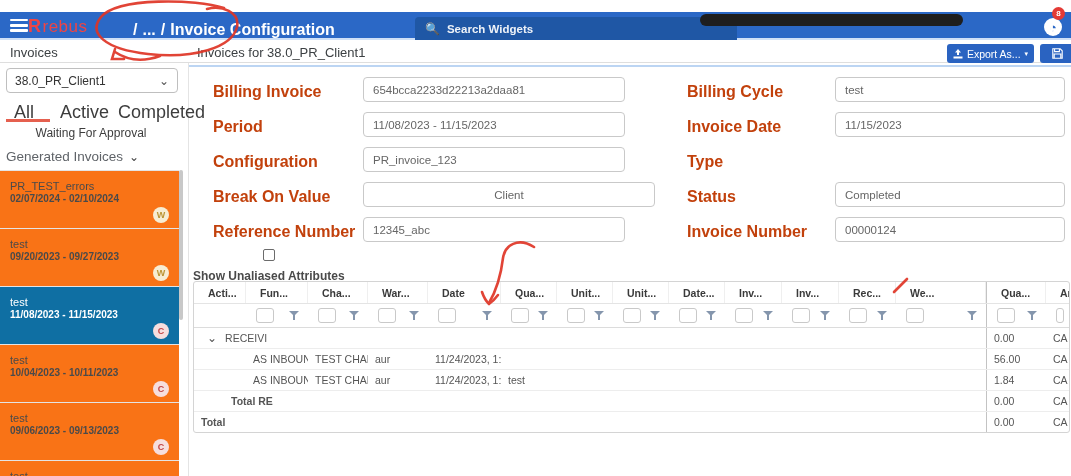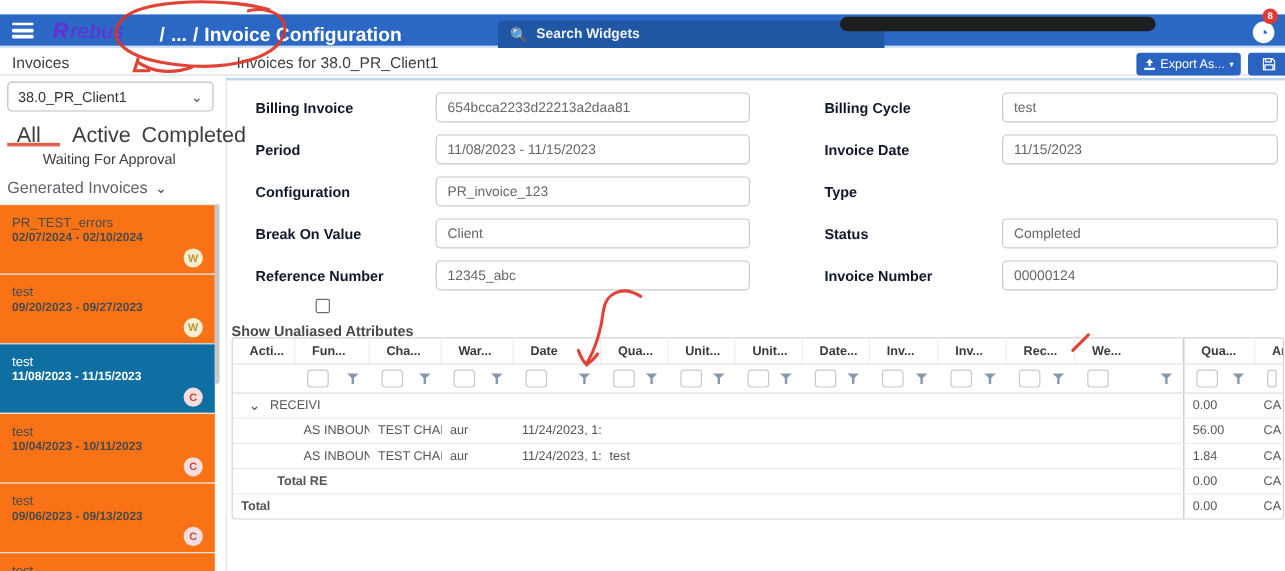--- a/index.html
+++ b/index.html
@@ -7,21 +7,21 @@
     font-family:"Liberation Sans","DejaVu Sans",sans-serif; }
   .abs { position:absolute; }
   body { position:relative; }
 
   
   .topstrip { left:0; top:0; width:1071px; height:12px; background:#fff; }
   .navbar { left:0; top:12px; width:1071px; height:28px; background:#2b68c6;
     border-bottom:2px solid #cfe0f7; }
   .hamburger { left:10px; top:19px; width:18px; height:13px; cursor:pointer; }
   .hamburger div { height:2.4px; background:#fff; margin-bottom:2.8px; border-radius:1px; }
-  .logo { left:44px; top:16px; color:#6d28d9; font-size:17px; letter-spacing:.5px;font-style:italic; }
+  .logo { left:28px; top:16px; color:#ef4444; font-size:17px; letter-spacing:.5px; }
   .logo .mark { font-weight:bold; font-size:18px; margin-right:1px; }
   .breadcrumb { left:133px; top:21px; color:#fff; font-size:16px; font-weight:bold; }
   .breadcrumb span { margin-right:5px; }
   .search { left:415px; top:17px; width:322px; height:23px; background:#1f57a5;
     border-radius:4px 4px 0 0; display:flex; align-items:center; padding-left:10px; }
   .search .mag { color:#fff; font-size:12px; font-weight:bold; margin-right:7px; }
   .search input { background:transparent; border:none; outline:none; color:#fff;
     font-size:11.5px; width:260px; font-weight:bold; font-family:inherit; }
   .search input::placeholder { color:rgba(255,255,255,.92); }
   .blackpill { left:700px; top:14px; width:263px; height:12px; background:#1e1e1e; border-radius:7px; }
@@ -59,21 +59,21 @@
 
   
   .main-title { left:197px; top:45px; font-size:13px; color:#3c4043; }
   .btn { background:#2a63c1; color:#fff; border:none; border-radius:3px; font-size:10.5px;
     display:flex; align-items:center; justify-content:center; cursor:pointer; font-family:inherit; }
   .export-btn { left:947px; top:44px; width:87px; height:19px; gap:4px; }
   .save-btn { left:1040px; top:44px; width:34px; height:19px; }
 
   
   .frow { height:25px; }
-  .flabel { position:absolute; font-size:12px; font-weight:bold; color:#0f172a; top:6px; }
+  .flabel { position:absolute; font-size:16px; font-weight:bold; color:#c2410c; top:6px; }
   .finput { position:absolute; height:25px; border:1px solid #c9c9c9; border-radius:4px;
     font-size:11.5px; color:#666; padding:0 9px; background:#fff; font-family:inherit; }
   .chk-row { left:193px; top:249px; display:flex; align-items:center; gap:8px; cursor:pointer;flex-direction:column; }
   .chk { width:12px; height:12px; border:1.5px solid #6b6b6b; border-radius:2px; background:#fff; }
   .chk-label { font-size:12px; font-weight:bold; color:#4a4a4a; }
 
   
   .grid { left:193px; top:281px; width:877px; height:152px; border:1px solid #d4d4d4;
     border-radius:3px; background:#fff; overflow:hidden; }
   .trow { display:flex; width:875px; }
@@ -187,21 +187,21 @@
 <div class="abs frow" style="left:188px;top:112px;width:460px">
   <span class="flabel" style="left:25px">Period</span>
   <input class="finput" style="left: 175px; width: 262px;" value="11/08/2023 - 11/15/2023">
 </div>
 <div class="abs frow" style="left:188px;top:147px;width:460px">
   <span class="flabel" style="left:25px">Configuration</span>
   <input class="finput" style="left: 175px; width: 262px;" value="PR_invoice_123">
 </div>
 <div class="abs frow" style="left:188px;top:182px;width:460px">
   <span class="flabel" style="left:25px">Break On Value</span>
-  <input class="finput" style="left: 175px; width: 262px;" value="Client">
+  <input class="finput" style="left: 175px; width: 292px; text-align: center;" value="Client">
 </div>
 <div class="abs frow" style="left:188px;top:217px;width:460px">
   <span class="flabel" style="left:25px">Reference Number</span>
   <input class="finput" style="left: 175px; width: 262px;" value="12345_abc">
 </div>
 
 <div class="abs frow" style="left:660px;top:77px;width:411px">
   <span class="flabel" style="left:27px">Billing Cycle</span>
   <input class="finput" style="left: 175px; width: 230px;" value="test">
 </div>

